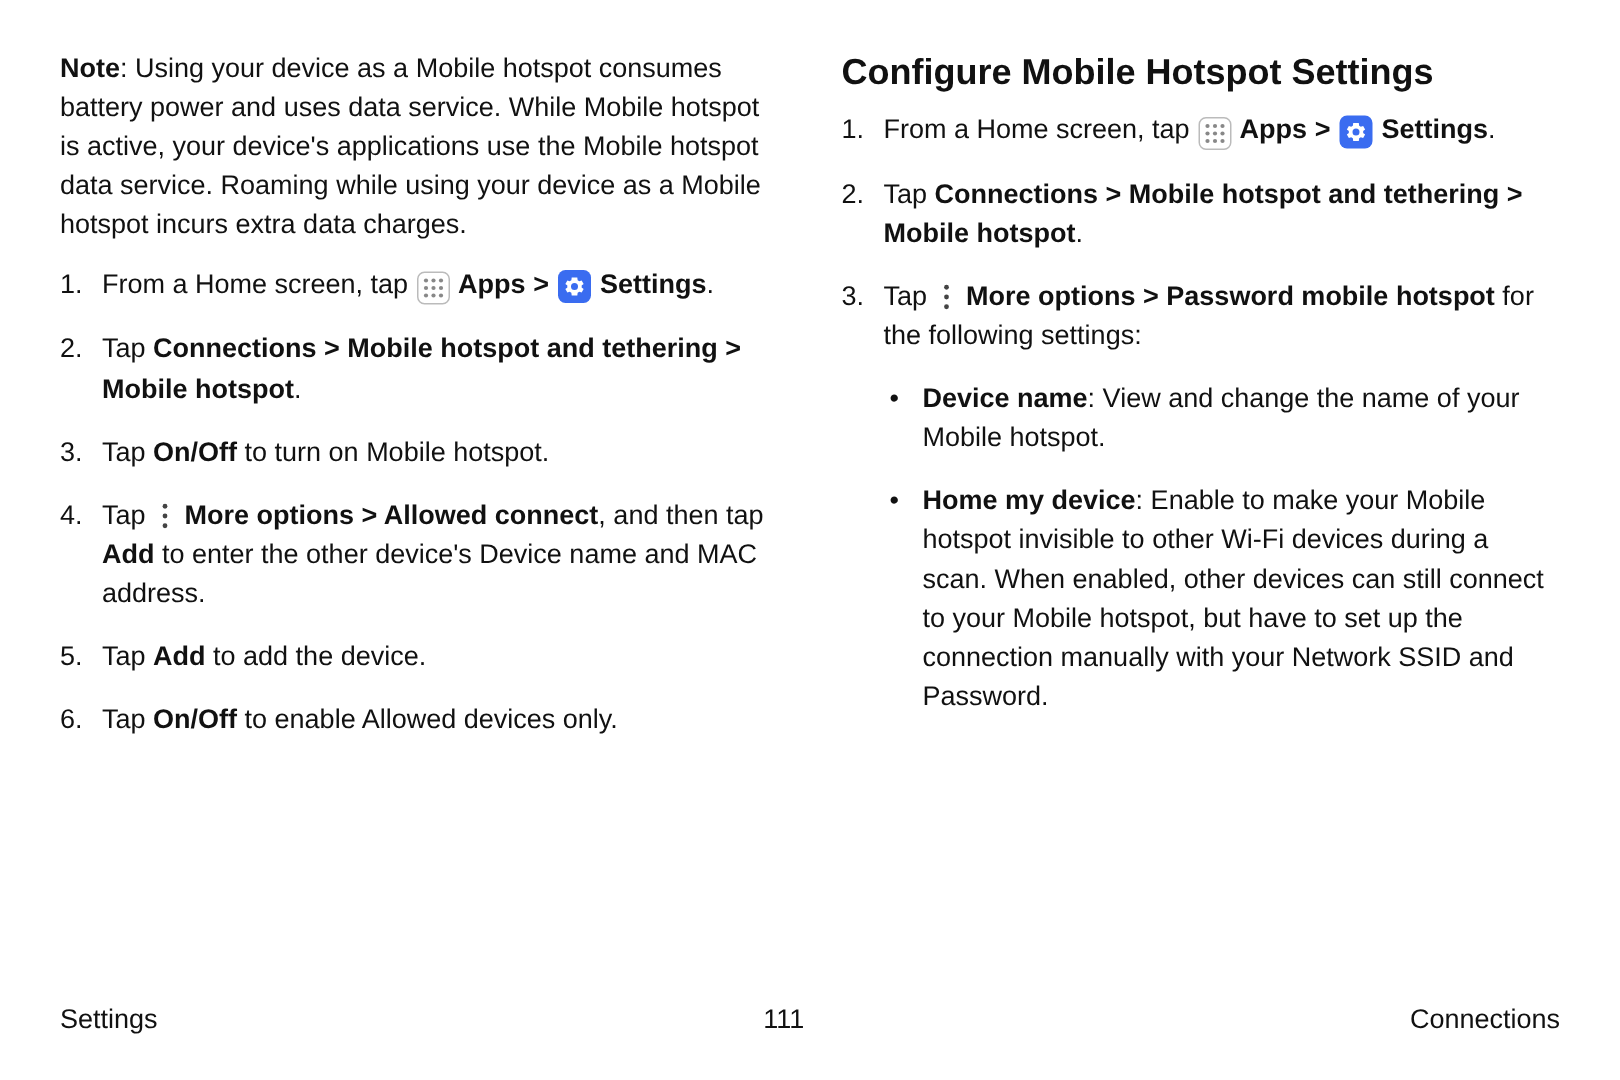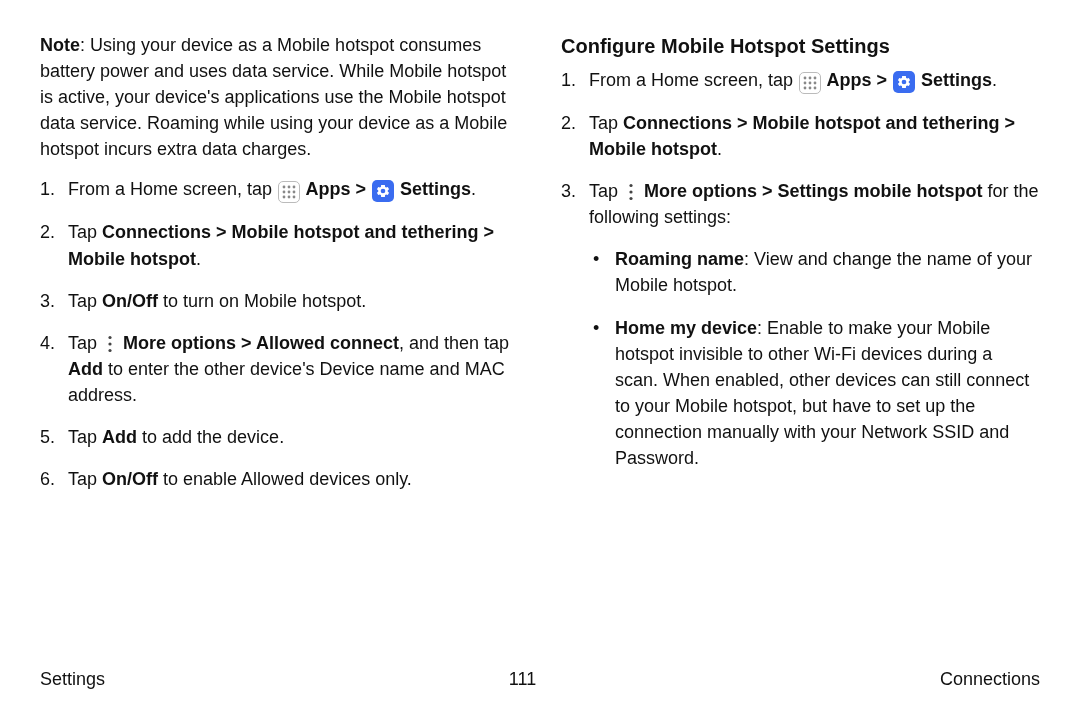--- a/index.html
+++ b/index.html
@@ -11,21 +11,21 @@
     color: #111;
     padding: 32px 40px 0 40px;
     position: relative;
   }
   .cols {
     display: flex;
     gap: 42px;
   }
   .col { flex: 1 1 0; }
   h2 {
-    font-size: 20px;
+    font-size: 24px;
     font-weight: 700;
     margin-bottom: 6px;
   }
   p.note { margin-bottom: 14px; }
   p.intro { margin-bottom: 14px; }
   ol { list-style: none; counter-reset: item; padding-left: 0; }
   ol > li {
     counter-increment: item;
     position: relative;
     padding-left: 28px;
@@ -175,25 +175,25 @@
       </li>
       <li>
         <span>Tap </span><span class="icon icon-more">
             <svg viewBox="0 0 6 18">
               <g fill="#444">
                 <circle cx="3" cy="2.5" r="1.6"></circle>
                 <circle cx="3" cy="9" r="1.6"></circle>
                 <circle cx="3" cy="15.5" r="1.6"></circle>
               </g>
             </svg>
-          </span><b> More options</b><b class="chev"> &gt; </b><b>Settings mobile hotspot</b><span> for the following settings:</span>
+          </span><b> More options</b><b class="chev"> &gt; </b><b>Password mobile hotspot</b><span> for the following settings:</span>
 
         <ul class="bullets">
           <li>
-            <b>Roaming name</b><span>: View and change the name of your Mobile hotspot.</span>
+            <b>Device name</b><span>: View and change the name of your Mobile hotspot.</span>
           </li>
           <li>
             <b>Home my device</b><span>: Enable to make your Mobile hotspot invisible to other Wi-Fi devices during a scan. When enabled, other devices can still connect to your Mobile hotspot, but have to set up the connection manually with your Network SSID and Password.</span>
           </li>
         </ul>
       </li>
     </ol>
   </div>
 
 </div>

